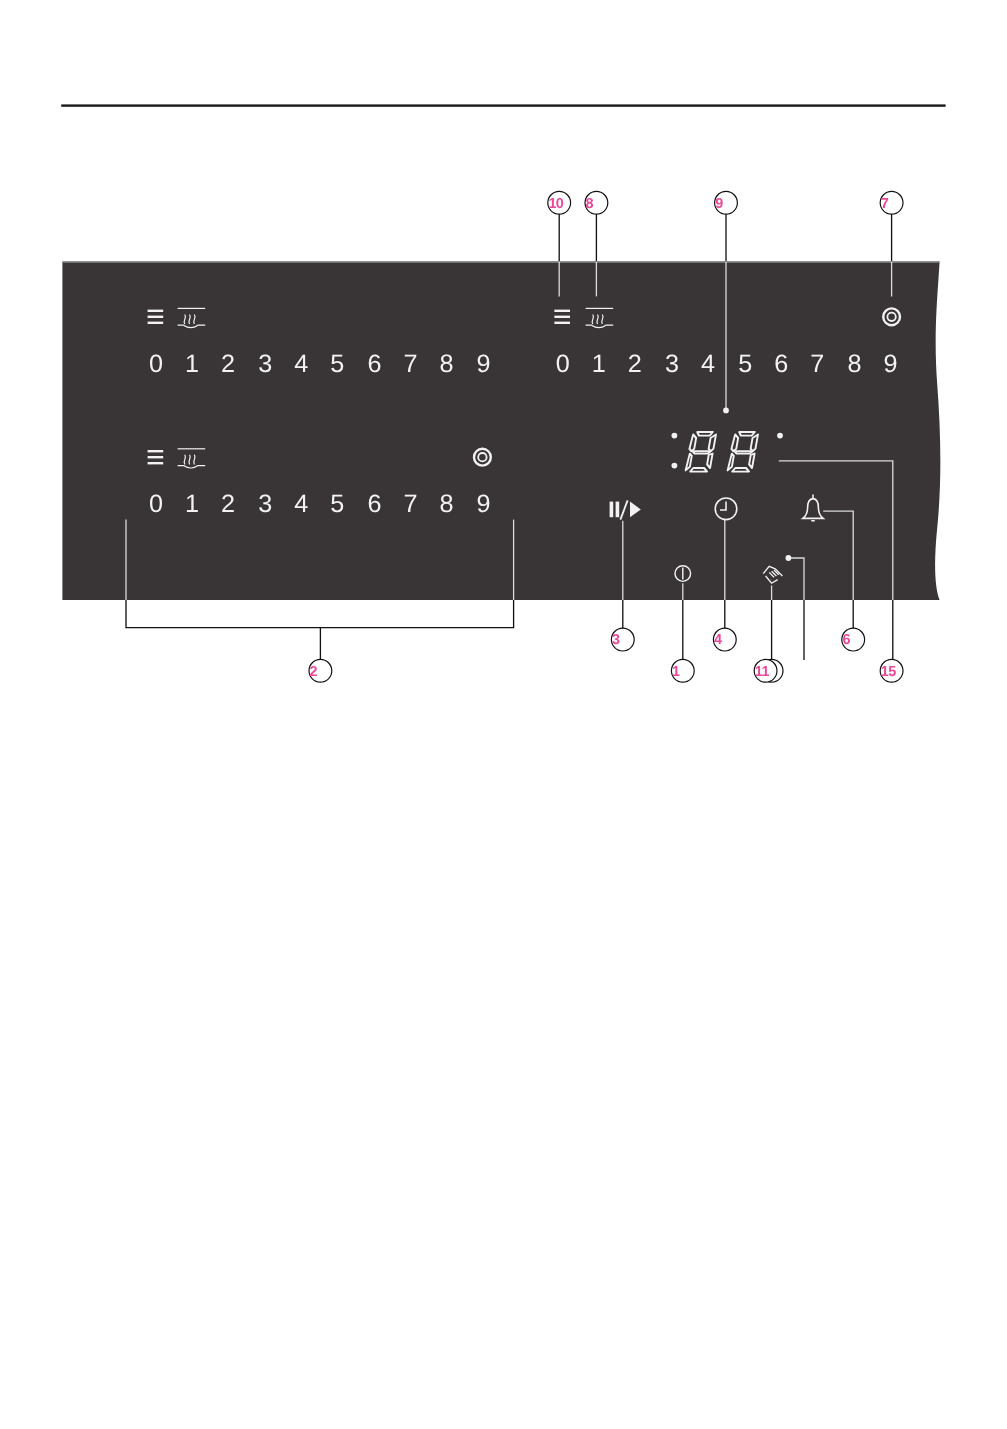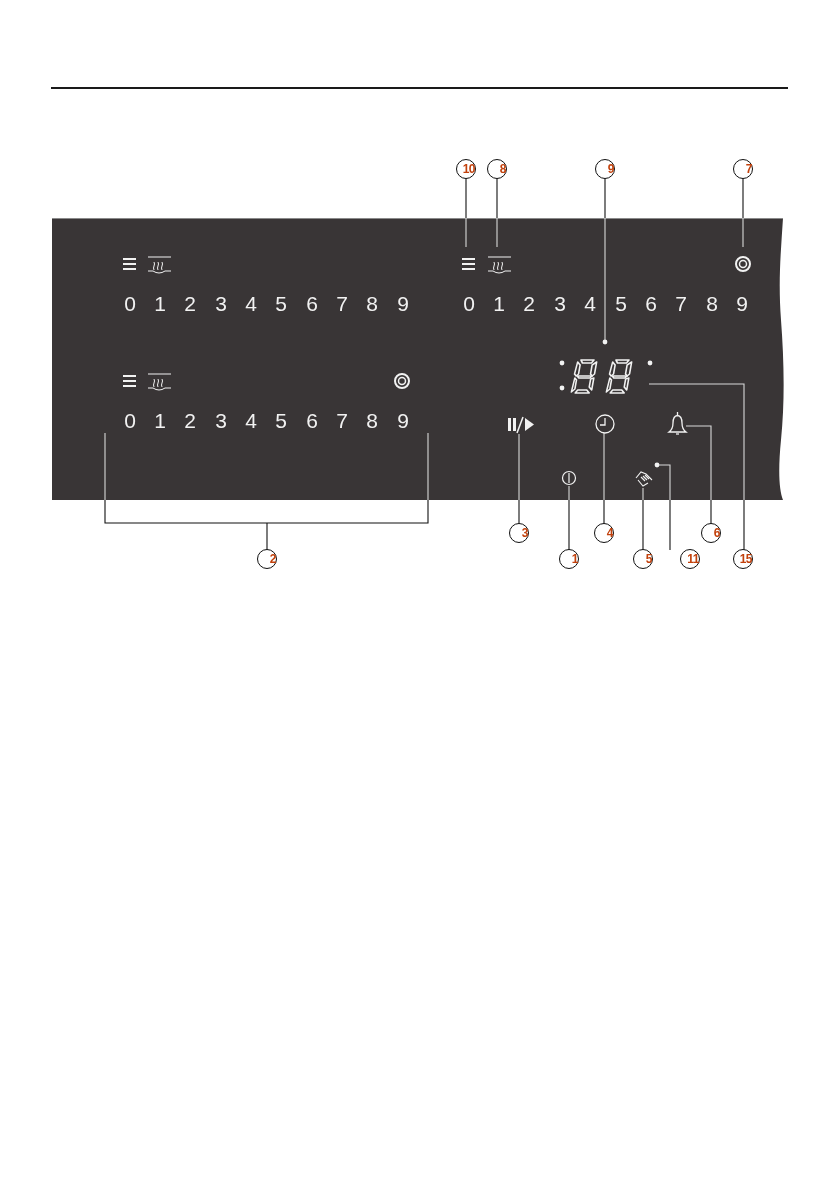--- a/index.html
+++ b/index.html
@@ -3,22 +3,22 @@
 <meta charset="utf-8">
 <style>
   html, body { margin: 0; padding: 0; background: #ffffff; }
   body { width: 839px; height: 1191px; position: relative; overflow: hidden;
          font-family: "Liberation Sans", sans-serif; }
   .rule { position: absolute; left: 51px; top: 87px; width: 737px; height: 2px; background: #1a1a1a; }
   svg.layer { position: absolute; left: 0; top: 0; }
   .digit { position: absolute; color: #f2f2f2; font-size: 21px; line-height: 21px;
            width: 20px; text-align: center; font-family: "Liberation Sans", sans-serif; }
   .callout { position: absolute; width: 18px; height: 18px; border: 1.6px solid #111;
-             border-radius: 50%; background: #fff; color: #c2410c; font-weight: bold;
-             font-size: 12px; line-height: 18px; text-align: right;
+             border-radius: 50%; background: #fff; color: #ec4899; font-weight: bold;
+             font-size: 12px; line-height: 18px; text-align: left;
              font-family: "Liberation Sans", sans-serif; letter-spacing: -0.5px; }
   .hit { position: absolute; }
 </style>
 </head>
 <body>
 
 <div class="rule"></div>
 
 <svg class="layer" width="839" height="1191">
 
@@ -215,14 +215,14 @@
 <div class="callout" style="left:456px;top:159px">10</div>
 <div class="callout" style="left:487px;top:159px">8</div>
 <div class="callout" style="left:595px;top:159px">9</div>
 <div class="callout" style="left:733px;top:159px">7</div>
 <div class="callout" style="left:509px;top:523px">3</div>
 <div class="callout" style="left:594px;top:523px">4</div>
 <div class="callout" style="left:701px;top:523px">6</div>
 <div class="callout" style="left:257px;top:549px">2</div>
 <div class="callout" style="left:559px;top:549px">1</div>
 <div class="callout" style="left:633px;top:549px">5</div>
-<div class="callout" style="left:680px;top:549px">11</div>
+<div class="callout" style="left:628px;top:549px">11</div>
 <div class="callout" style="left:733px;top:549px">15</div>
 
 </body></html>

